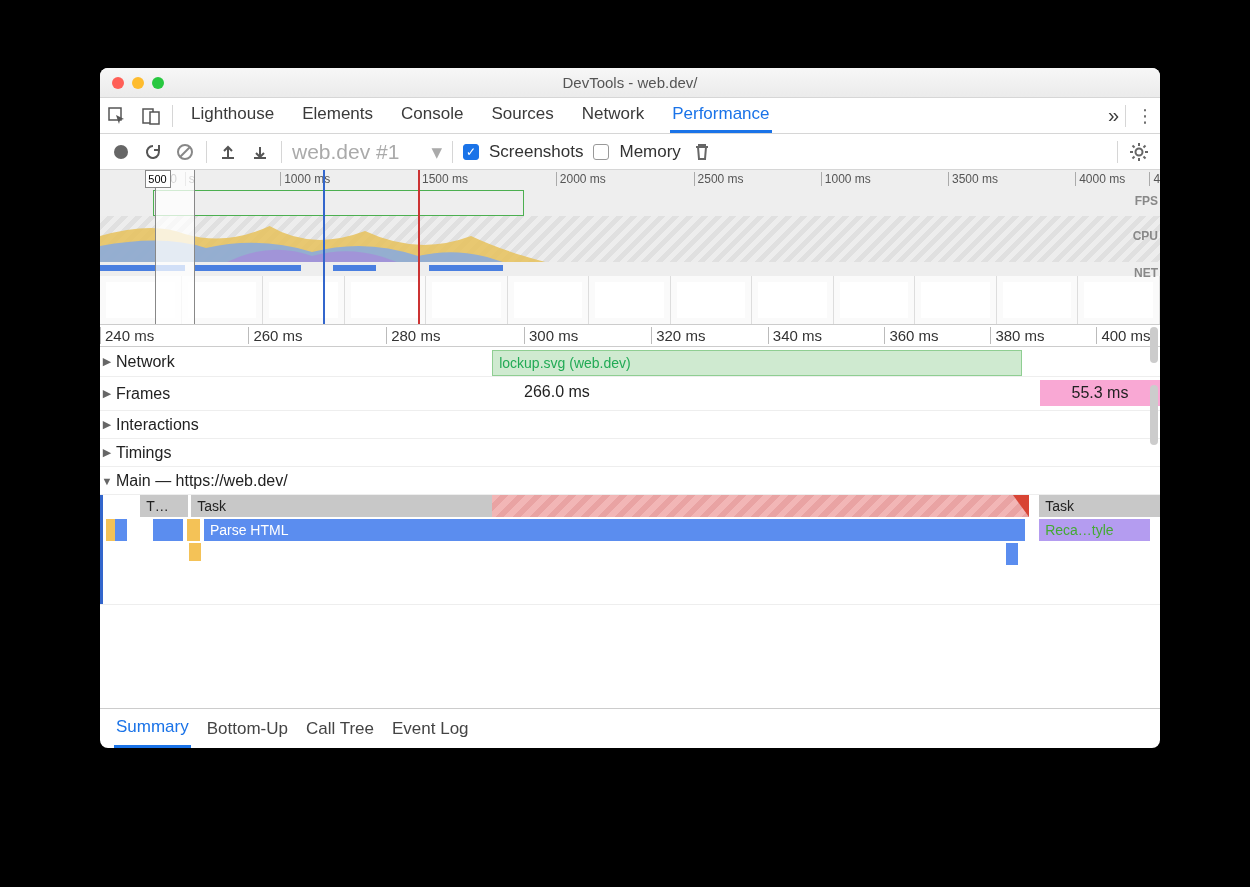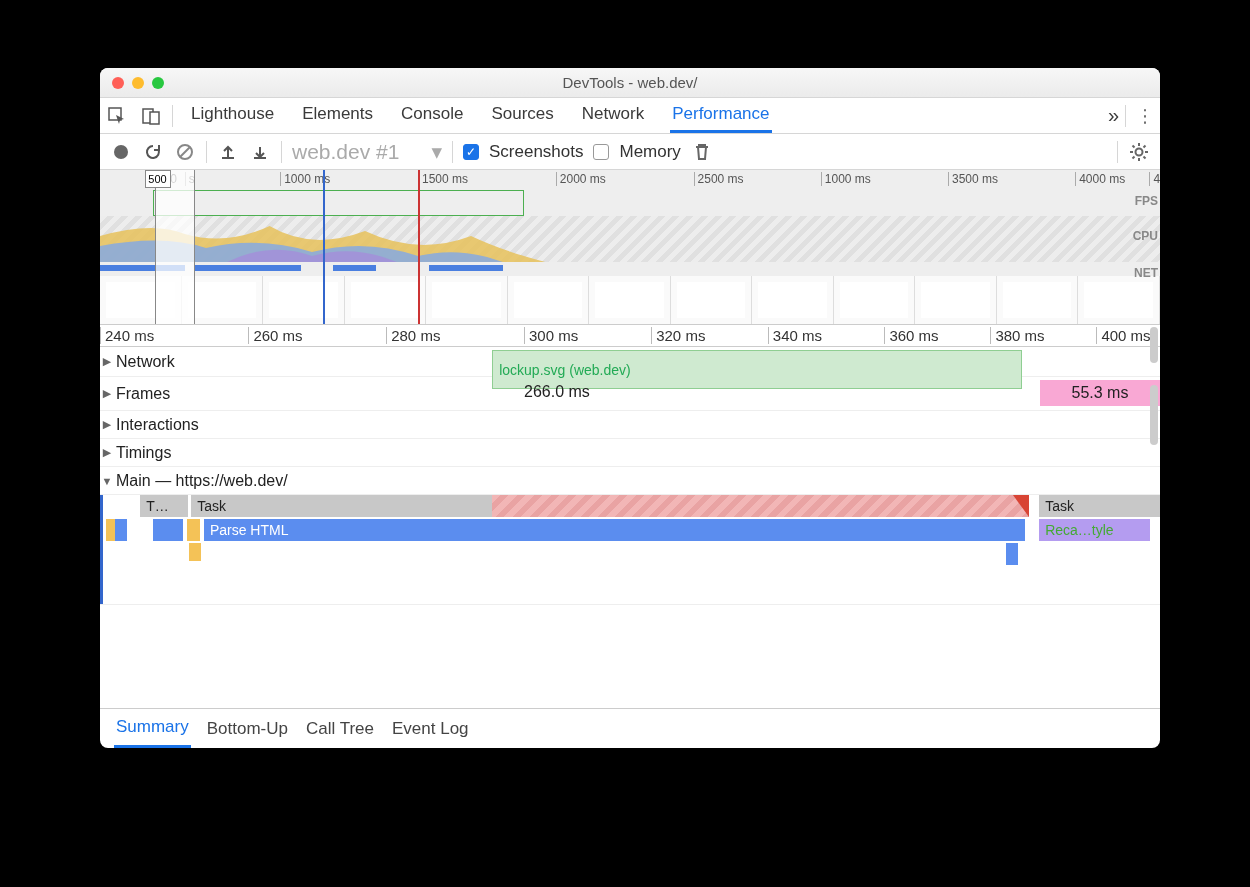--- a/index.html
+++ b/index.html
@@ -242,21 +242,21 @@
         <div class="rt" style="left: 52%;">320 ms</div>
         <div class="rt" style="left: 63%;">340 ms</div>
         <div class="rt" style="left: 74%;">360 ms</div>
         <div class="rt" style="left: 84%;">380 ms</div>
         <div class="rt" style="left: 94%;">400 ms</div>
       </div>
 
     <div class="row" style="height:30px">
       <span class="head">▶</span>
       <span class="name">Network</span>
-      <div id="netitem" class="bar" style="top: 3px; height: 39px; background: rgb(207, 234, 208); border: 1px solid rgb(143, 206, 146); color: rgb(34, 170, 85); left: 37%; width: 50%;">
+      <div id="netitem" class="bar" style="top: 3px; height: 26px; background: rgb(207, 234, 208); border: 1px solid rgb(143, 206, 146); color: rgb(34, 170, 85); left: 37%; width: 50%;">
         <span>lockup.svg (web.dev)</span>
       </div>
     </div>
 
     <div class="row" style="height:34px">
       <span class="head">▶</span>
       <span class="name">Frames</span>
       <span style="position:absolute;left:40%;top:6px">266.0 ms</span>
       <div style="position:absolute;right:0;top:3px;height:26px;width:120px;background:#f9a8d4;display:flex;align-items:center;justify-content:center">
         <span>55.3 ms</span>

